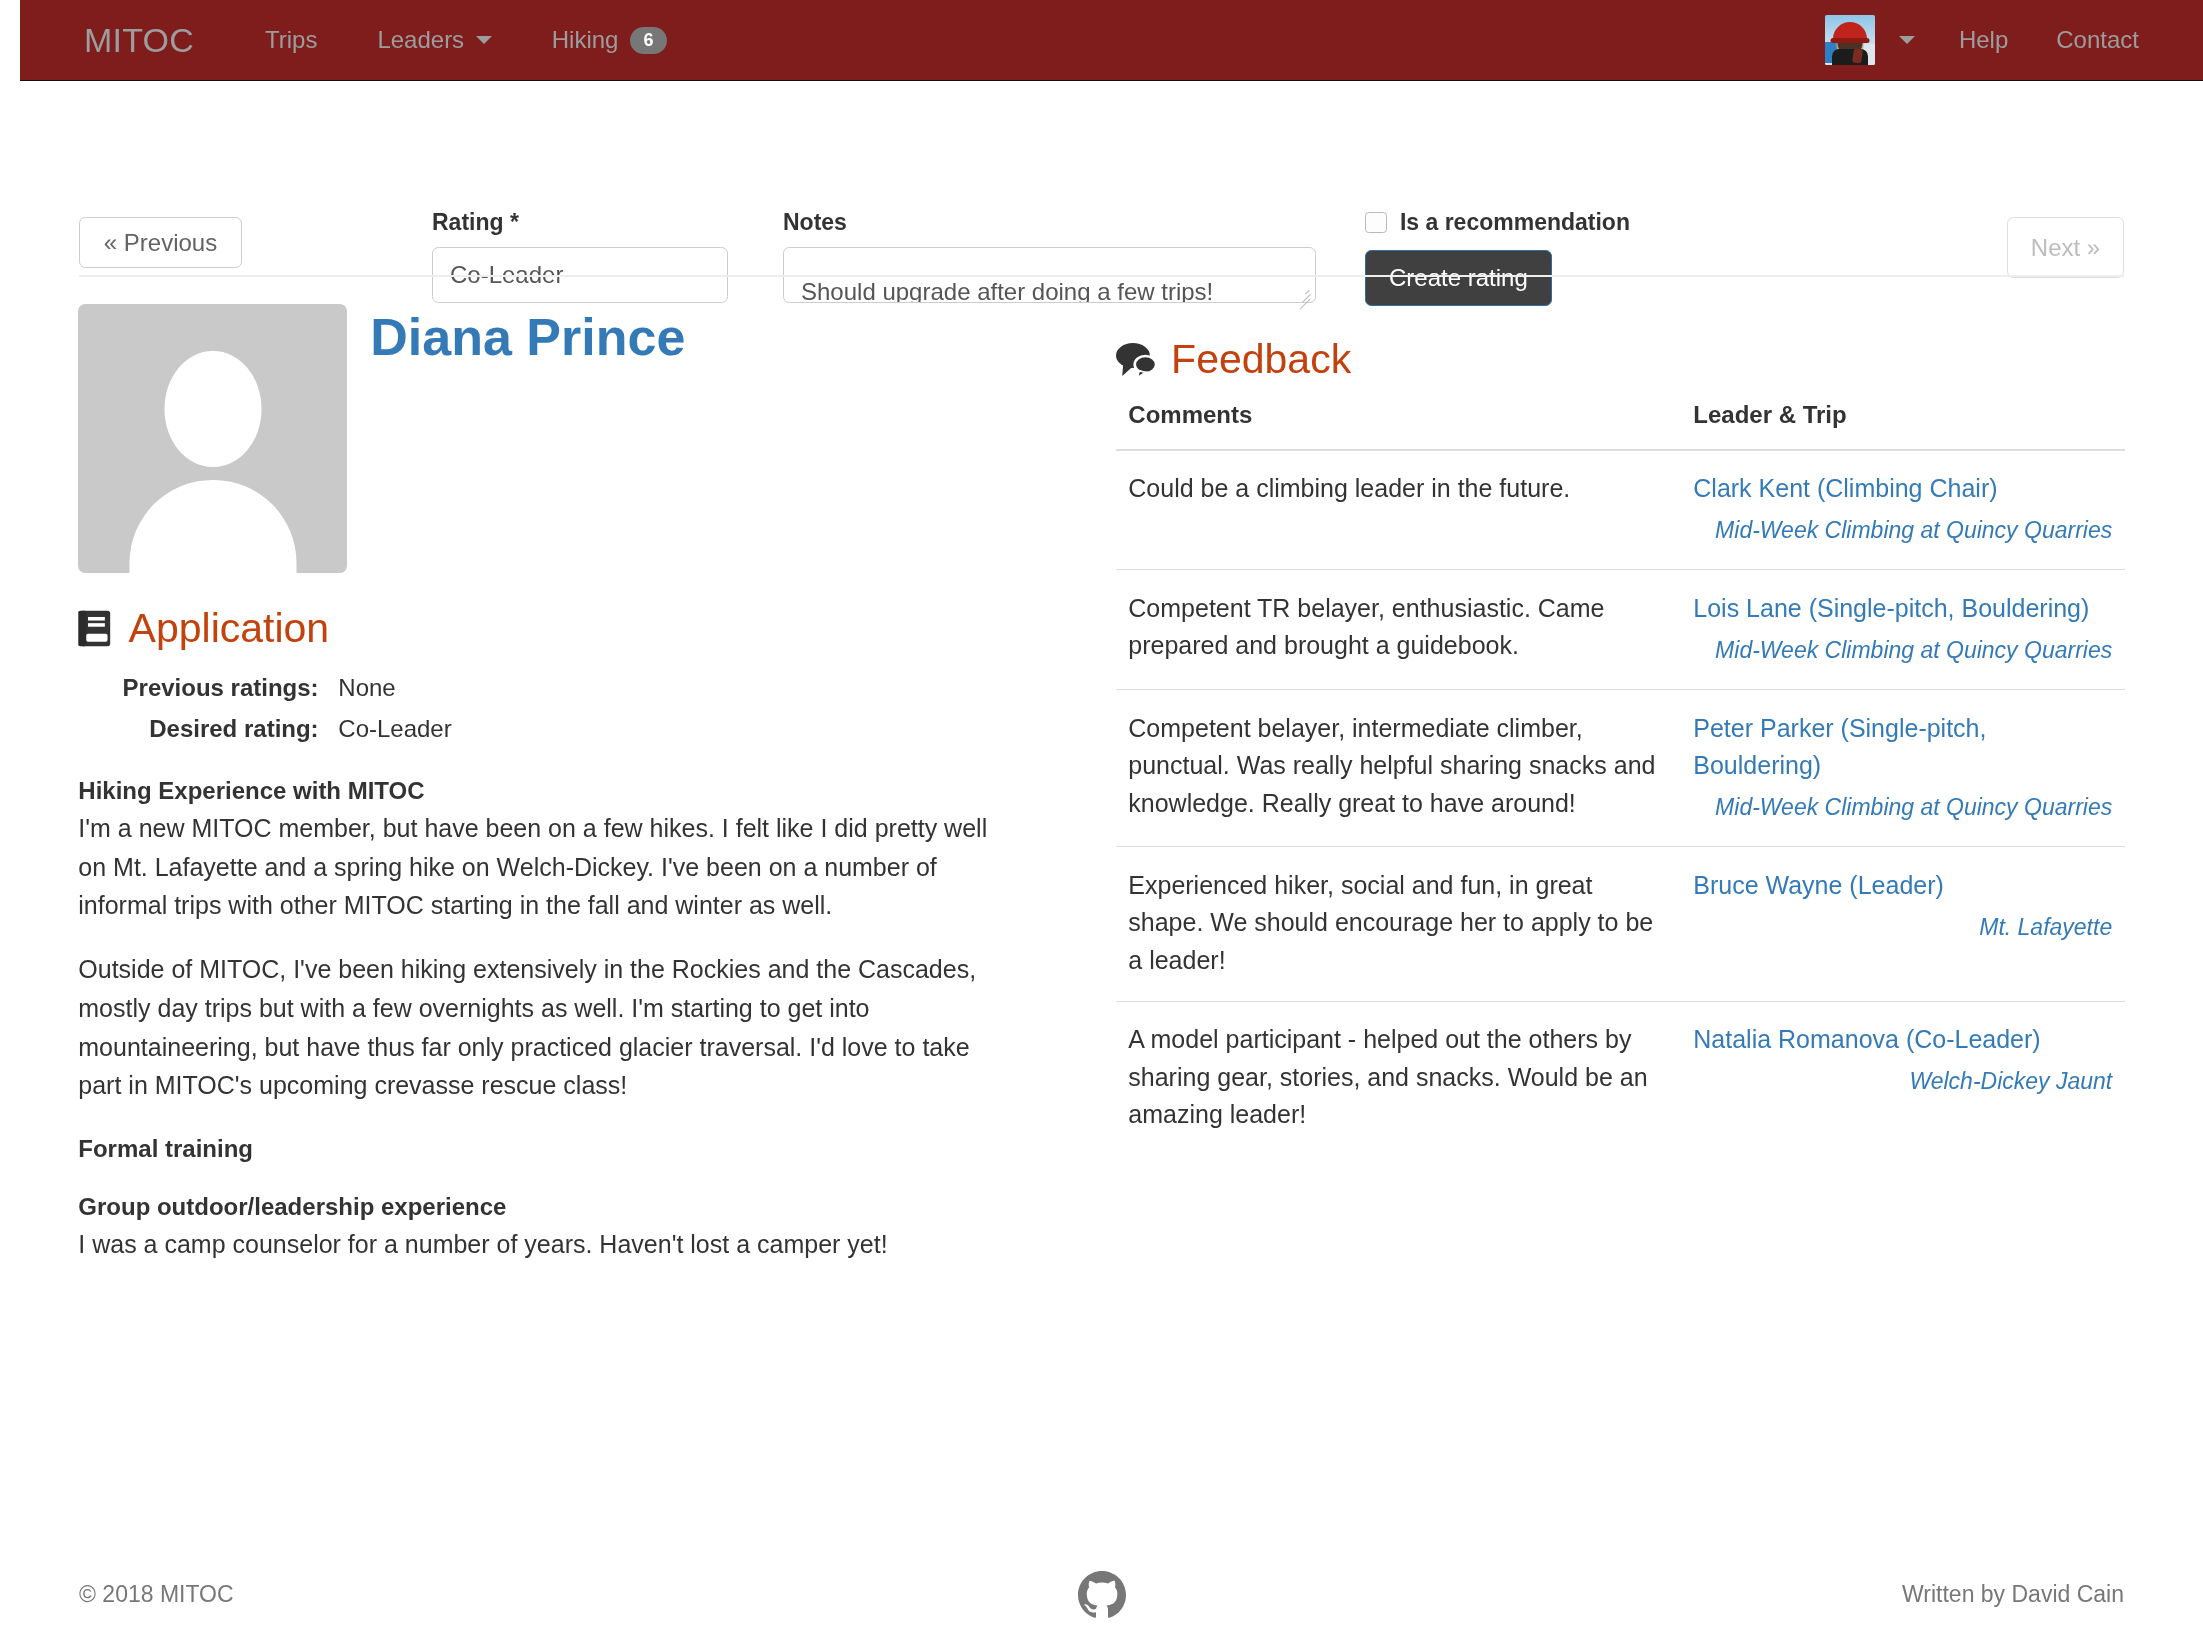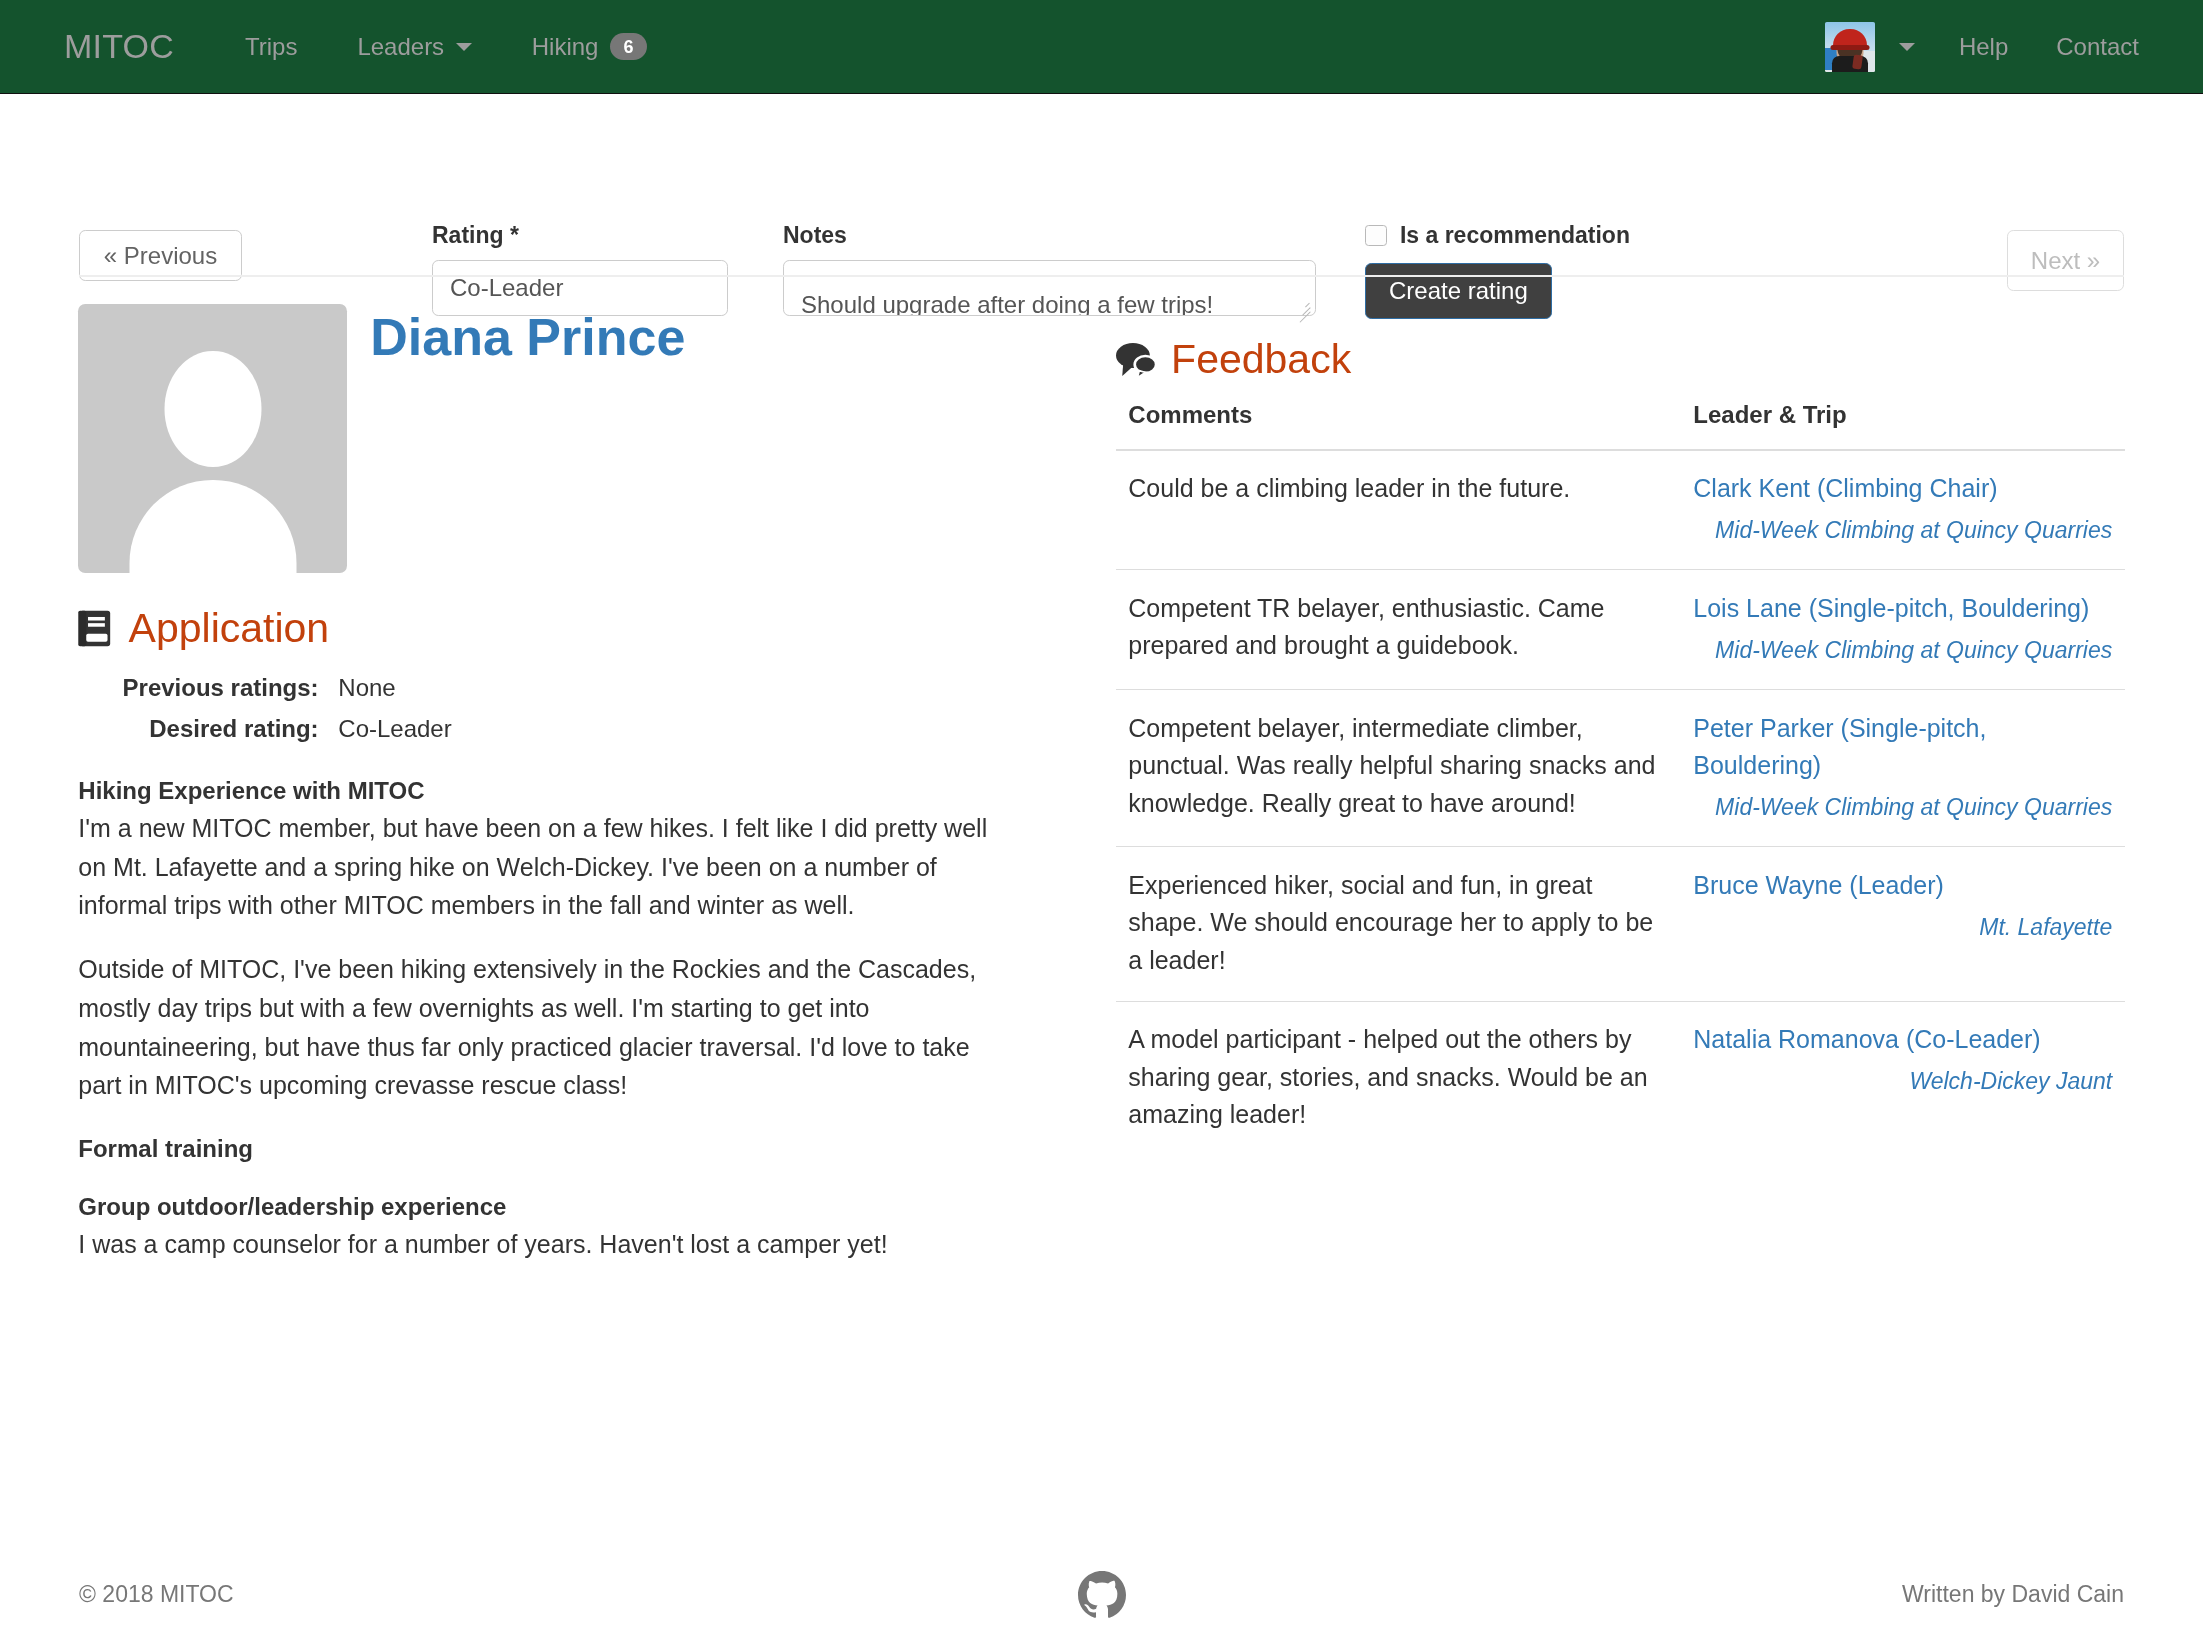--- a/index.html
+++ b/index.html
@@ -10,26 +10,27 @@
     background: #ffffff;
     font-family: "Liberation Sans", sans-serif;
     color: #333333;
     -webkit-font-smoothing: antialiased;
     position: relative;
     overflow: hidden;
   }
 
   
   .navbar {
-    height: 94px;
-    background: #14532d;
+    height: 81px;
+    background: #7f1d1d;
     display: flex;
     align-items: center;
     padding: 0 64px;
     border-bottom: 0.9px solid #101010;
+    margin-left: 20px;
   }
   .brand {
     color: #9d9d9d;
     font-size: 34px;
     letter-spacing: 0.2px;
     margin-right: 47px;
     text-decoration: none;
     white-space: nowrap;
   }
   .nav-links { display: flex; align-items: center; gap: 12px; }
@@ -426,21 +427,21 @@
       <div class="dl-key">Previous ratings:</div>
       <div class="dl-val">None</div>
     </div>
     <div class="dl-row">
       <div class="dl-key">Desired rating:</div>
       <div class="dl-val">Co-Leader</div>
     </div>
 
     <div id="app-sections">
         <div class="app-h">Hiking Experience with MITOC</div>
-        <p class="app-p">I'm a new MITOC member, but have been on a few hikes. I felt like I did pretty well on Mt. Lafayette and a spring hike on Welch-Dickey. I've been on a number of informal trips with other MITOC members in the fall and winter as well.</p>
+        <p class="app-p">I'm a new MITOC member, but have been on a few hikes. I felt like I did pretty well on Mt. Lafayette and a spring hike on Welch-Dickey. I've been on a number of informal trips with other MITOC starting in the fall and winter as well.</p>
         <p class="app-p">Outside of MITOC, I've been hiking extensively in the Rockies and the Cascades, mostly day trips but with a few overnights as well. I'm starting to get into mountaineering, but have thus far only practiced glacier traversal. I'd love to take part in MITOC's upcoming crevasse rescue class!</p>
         <div class="app-h">Formal training</div>
         <div class="app-h">Group outdoor/leadership experience</div>
         <p class="app-p">I was a camp counselor for a number of years. Haven't lost a camper yet!</p>
       </div>
   </div>
 
   <div class="col-right">
     <h2 class="section-head">
       <svg width="41" height="36" viewBox="0 0 46 40">

